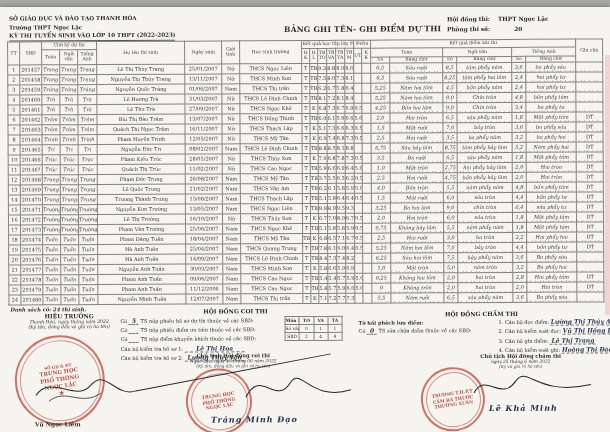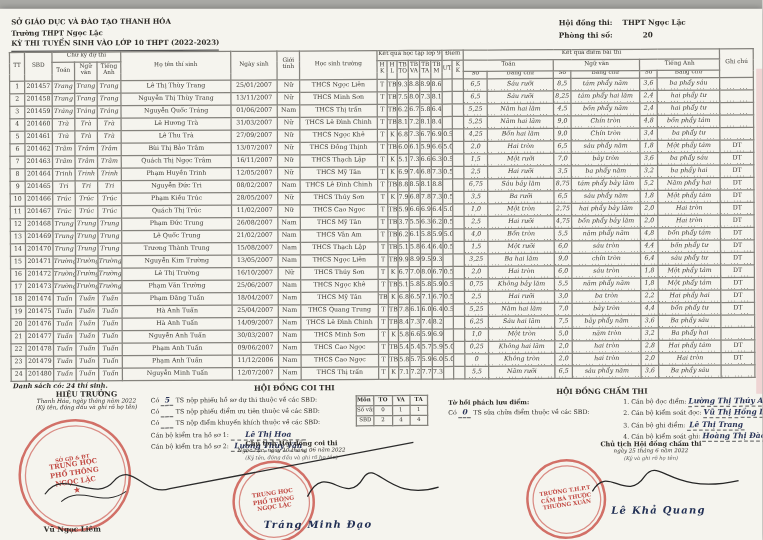--- a/index.html
+++ b/index.html
@@ -65,20 +65,21 @@
 <body>
 
 <div class="sheet">
  <div class="doc">
 
   <div class="hdr-left">
     <div>SỞ GIÁO DỤC VÀ ĐÀO TẠO THANH HÓA</div>
     <div>Trường THPT Ngọc Lặc</div>
     <div class="u">KỲ THI TUYỂN SINH VÀO LỚP 10 THPT (2022-2023)</div>
   </div>
+  <div class="title">BẢNG GHI TÊN- GHI ĐIỂM DỰ THI</div>
   <div class="hdr-right">
     <div>
       <span>Hội đồng thi:</span>
       <span class="val">THPT Ngọc Lặc</span>
     </div>
     <div>
       <span>Phòng thi số:</span>
       <span class="val" style="margin-left:22px;">20</span>
     </div>
   </div>
@@ -867,21 +868,21 @@
       <div class="cd">ngày 25 tháng 6 năm 2022</div>
       <div class="cs">(Ký và ghi rõ họ tên)</div>
     </div>
     <div class="stamp" style="left:420px;top:66px;width:60px;height:60px;">
       <div class="in" style="font-size:4.4px;">
         <div>TRƯỜNG T.H.P.T</div>
         <div>CẨM BÁ THƯỚC</div>
         <div>THƯỜNG XUÂN</div>
       </div>
     </div>
-    <div class="hw-name big-name" style="position:absolute;left:488px;top:102px;">Lê Khả Quang</div>
+    <div class="hw-name big-name" style="position:absolute;left:488px;top:102px;">Lê Khả Minh</div>
 
     <svg class="ink" style="left:20px;top:40px;" width="330" height="80">
       <path d="M15,52 C30,30 55,60 70,42 C85,25 95,55 115,48 L310,12" stroke="#2c2c2c" stroke-width="1" fill="none"></path>
       <path d="M28,58 C45,44 60,64 80,50" stroke="#2c2c2c" stroke-width="0.8" fill="none"></path>
     </svg>
     <svg class="ink" style="left:235px;top:60px;" width="120" height="50">
       <path d="M10,35 C25,5 40,45 55,20 C65,5 75,40 115,28" stroke="#262626" stroke-width="1" fill="none"></path>
     </svg>
     <svg class="ink" style="left:465px;top:62px;" width="130" height="45">
       <path d="M8,30 C20,8 35,40 50,18 C62,2 70,34 125,22" stroke="#262626" stroke-width="1" fill="none"></path>

